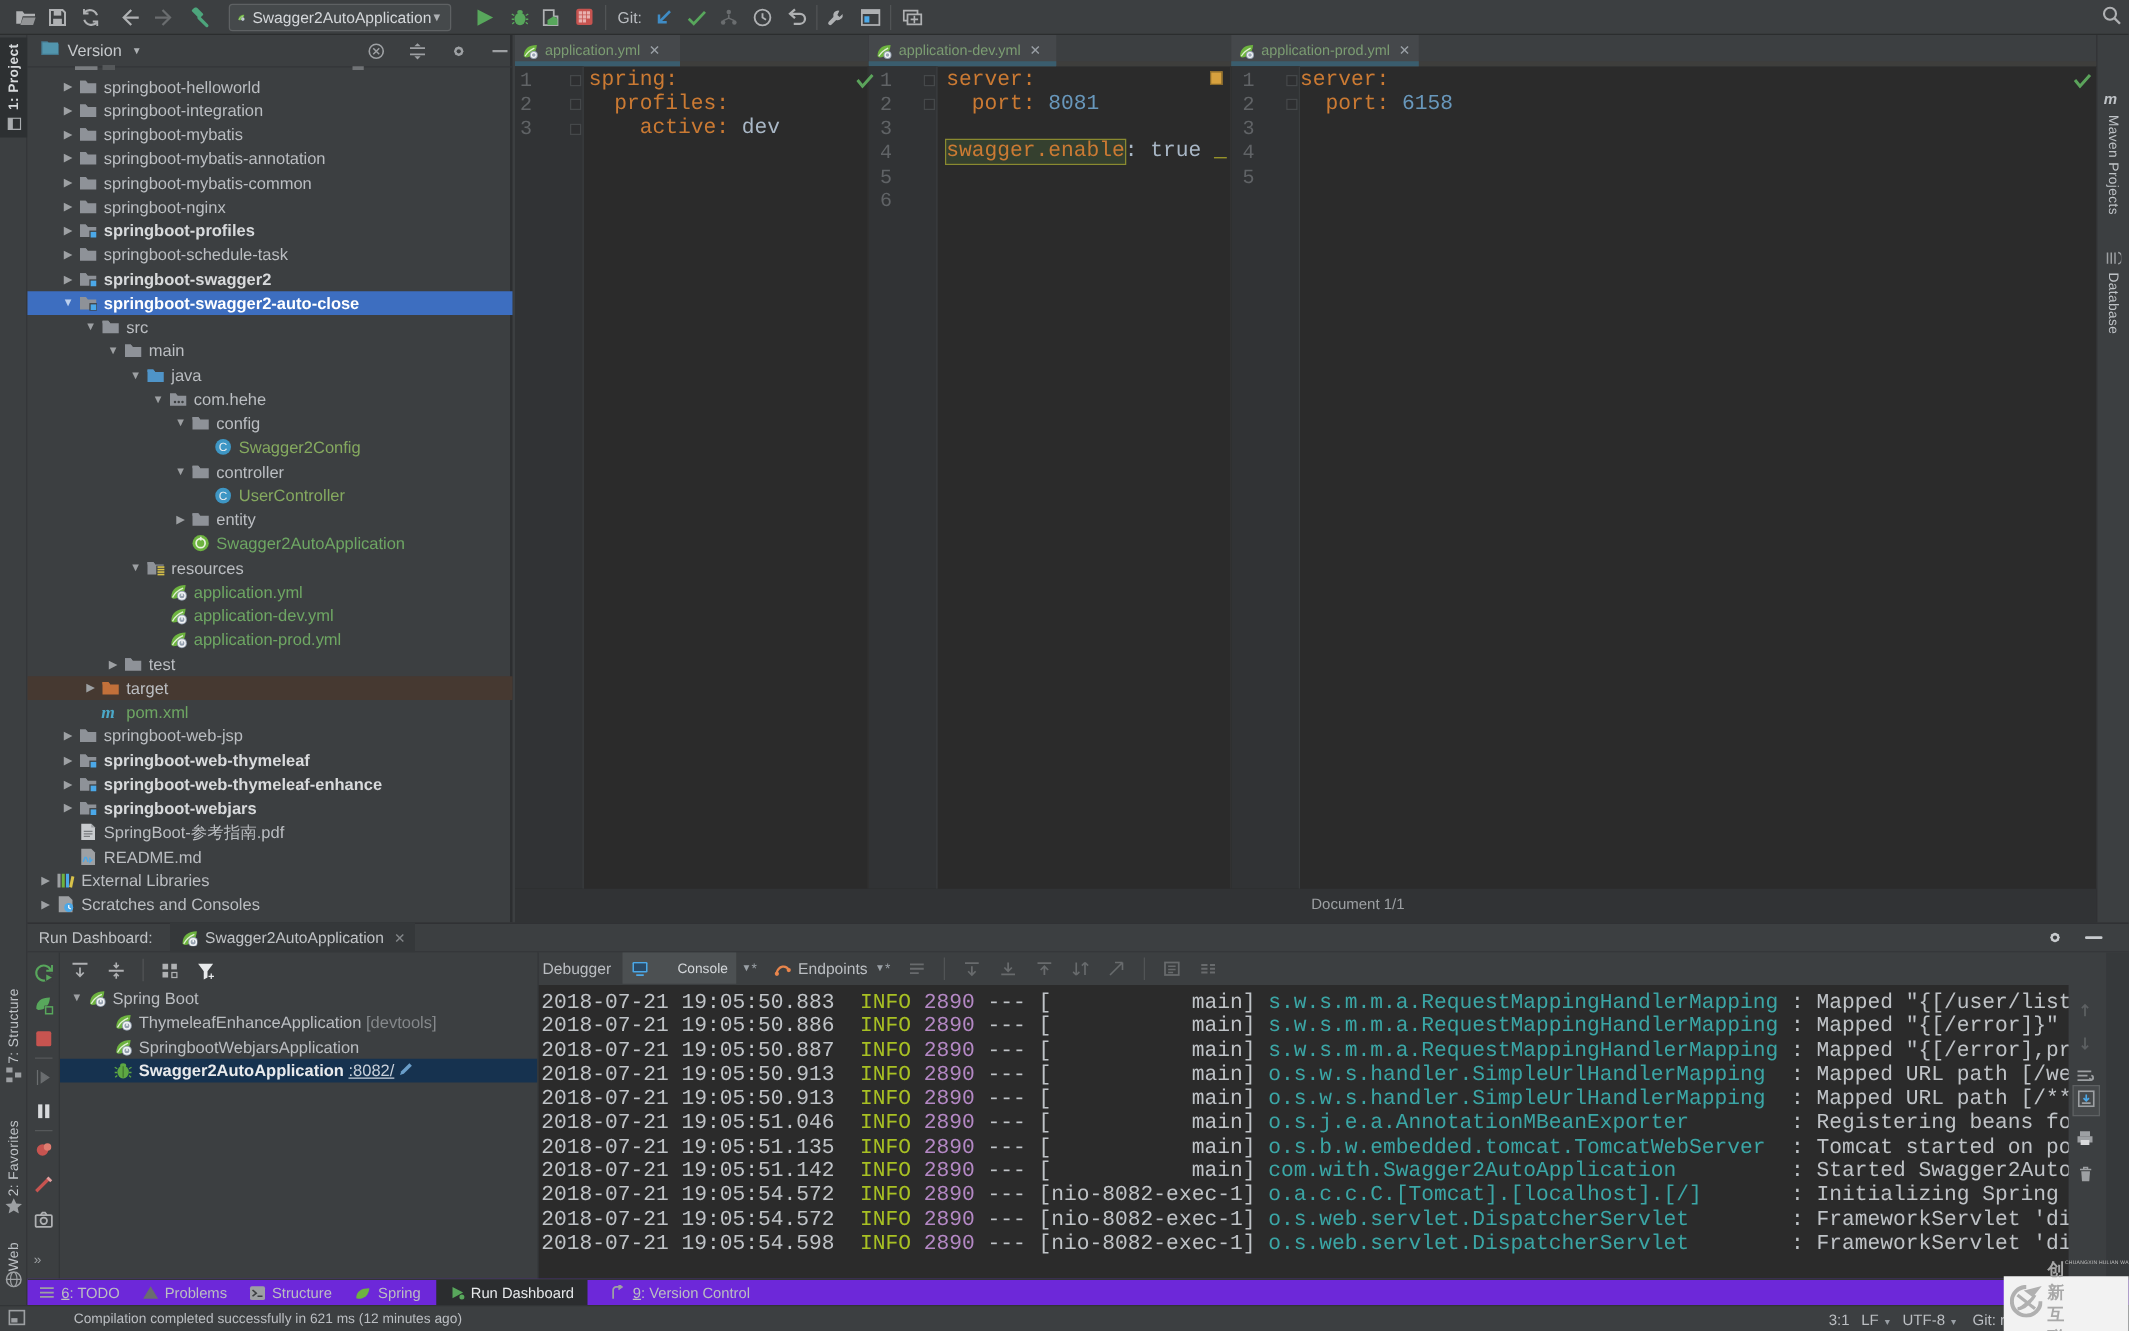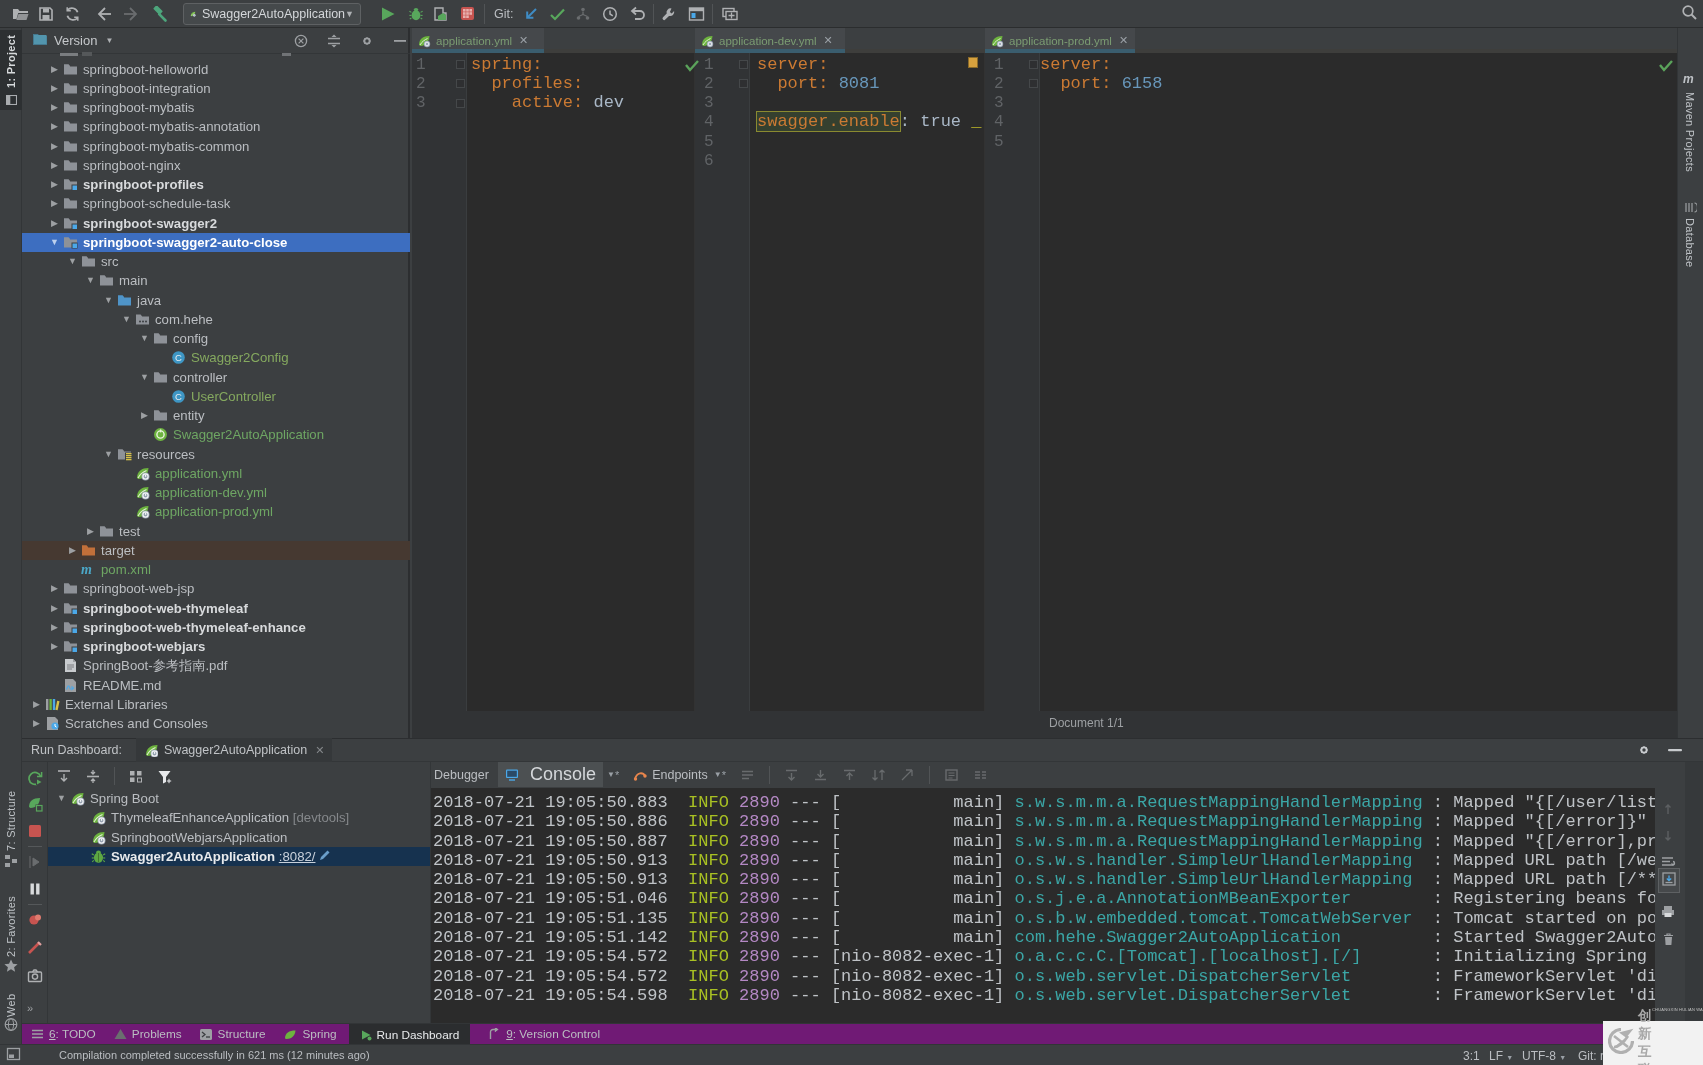--- a/index.html
+++ b/index.html
@@ -746,21 +746,21 @@
 </div>
 <div class="abs" style="left:430px;top:762px;width:1273px;height:261px;background:#3c3f41;border-left:1px solid #333638">
 <div class="abs" style="left:0;top:0;width:1247px;height:25px;display:flex;align-items:center">
 <span style="font-size:12.5px;color:#bbbec2;margin-left:3px">Debugger</span>
 <span style="display:flex;align-items:center;height:25px;background:#4c5052;margin-left:9px;padding:0 7px">
         <svg width="14" height="13" viewBox="0 0 14 13">
           <rect x="1" y="1.5" width="12" height="8.5" rx="1" fill="#4BA8E8"></rect>
           <rect x="2.2" y="2.7" width="9.6" height="6.1" fill="#2b4a66"></rect>
           <path d="M4 12h6" stroke="#4BA8E8" stroke-width="1.4"></path>
         </svg>
-        <span style="font-size:18px;color:#d4d7da;margin-left:11px">Console</span>
+        <span style="font-size:11px;color:#d4d7da;margin-left:23px">Console</span>
       </span>
 <span style="color:#9aa0a6;font-size:8px;margin-left:4px">▼</span>
       <span style="color:#9aa0a6;font-size:11px">*</span>
 <span style="display:flex;align-items:center;margin-left:14px">
         <svg width="14" height="13" viewBox="0 0 14 13">
           <path d="M2 11 C4 4 10 4 12 8" fill="none" stroke="#E8854C" stroke-width="1.8"></path>
           <circle cx="2.5" cy="11" r="1.7" fill="#E8854C"></circle>
           <circle cx="12" cy="8" r="1.7" fill="#E8854C"></circle>
         </svg>
         <span style="font-size:12.5px;color:#bbbec2;margin-left:5px">Endpoints</span>
@@ -801,21 +801,21 @@
       </span>
 </div>
 <div class="abs mono" style="left:0;top:26px;width:1224px;height:235px;background:#2b2b2b;overflow:hidden;padding:5px 0 0 2px">
 <div class="cline"><span class="cg">2018-07-21 19:05:50.883</span><span class="cg">  </span><span class="ci">INFO</span><span class="cg"> </span><span class="cp">2890</span><span class="cg"> --- [           main] </span><span class="ct">s.w.s.m.m.a.RequestMappingHandlerMapping</span><span class="cg"> : Mapped "{[/user/list],methods=[GET]}" onto public java.lang.Obj</span></div>
 <div class="cline"><span class="cg">2018-07-21 19:05:50.886</span><span class="cg">  </span><span class="ci">INFO</span><span class="cg"> </span><span class="cp">2890</span><span class="cg"> --- [           main] </span><span class="ct">s.w.s.m.m.a.RequestMappingHandlerMapping</span><span class="cg"> : Mapped "{[/error]}" onto public org.springframework.http.Respon</span></div>
 <div class="cline"><span class="cg">2018-07-21 19:05:50.887</span><span class="cg">  </span><span class="ci">INFO</span><span class="cg"> </span><span class="cp">2890</span><span class="cg"> --- [           main] </span><span class="ct">s.w.s.m.m.a.RequestMappingHandlerMapping</span><span class="cg"> : Mapped "{[/error],produces=[text/html]}" onto public org.spring</span></div>
 <div class="cline"><span class="cg">2018-07-21 19:05:50.913</span><span class="cg">  </span><span class="ci">INFO</span><span class="cg"> </span><span class="cp">2890</span><span class="cg"> --- [           main] </span><span class="ct">o.s.w.s.handler.SimpleUrlHandlerMapping </span><span class="cg"> : Mapped URL path [/webjars/**] onto handler of type [class org.s</span></div>
 <div class="cline"><span class="cg">2018-07-21 19:05:50.913</span><span class="cg">  </span><span class="ci">INFO</span><span class="cg"> </span><span class="cp">2890</span><span class="cg"> --- [           main] </span><span class="ct">o.s.w.s.handler.SimpleUrlHandlerMapping </span><span class="cg"> : Mapped URL path [/**] onto handler of type [class org.springfra</span></div>
 <div class="cline"><span class="cg">2018-07-21 19:05:51.046</span><span class="cg">  </span><span class="ci">INFO</span><span class="cg"> </span><span class="cp">2890</span><span class="cg"> --- [           main] </span><span class="ct">o.s.j.e.a.AnnotationMBeanExporter       </span><span class="cg"> : Registering beans for JMX exposure on startup</span></div>
 <div class="cline"><span class="cg">2018-07-21 19:05:51.135</span><span class="cg">  </span><span class="ci">INFO</span><span class="cg"> </span><span class="cp">2890</span><span class="cg"> --- [           main] </span><span class="ct">o.s.b.w.embedded.tomcat.TomcatWebServer </span><span class="cg"> : Tomcat started on port(s): 8082 (http) with context path ''</span></div>
-<div class="cline"><span class="cg">2018-07-21 19:05:51.142</span><span class="cg">  </span><span class="ci">INFO</span><span class="cg"> </span><span class="cp">2890</span><span class="cg"> --- [           main] </span><span class="ct">com.hehe.Swagger2AutoApplication        </span><span class="cg"> : Started Swagger2AutoApplication in 3.573 seconds (JVM running f</span></div>
+<div class="cline"><span class="cg">2018-07-21 19:05:51.142</span><span class="cg">  </span><span class="ci">INFO</span><span class="cg"> </span><span class="cp">2890</span><span class="cg"> --- [           main] </span><span class="ct">com.with.Swagger2AutoApplication        </span><span class="cg"> : Started Swagger2AutoApplication in 3.573 seconds (JVM running f</span></div>
 <div class="cline"><span class="cg">2018-07-21 19:05:54.572</span><span class="cg">  </span><span class="ci">INFO</span><span class="cg"> </span><span class="cp">2890</span><span class="cg"> --- [nio-8082-exec-1] </span><span class="ct">o.a.c.c.C.[Tomcat].[localhost].[/]      </span><span class="cg"> : Initializing Spring FrameworkServlet 'dispatcherServlet'</span></div>
 <div class="cline"><span class="cg">2018-07-21 19:05:54.572</span><span class="cg">  </span><span class="ci">INFO</span><span class="cg"> </span><span class="cp">2890</span><span class="cg"> --- [nio-8082-exec-1] </span><span class="ct">o.s.web.servlet.DispatcherServlet       </span><span class="cg"> : FrameworkServlet 'dispatcherServlet': initialization started</span></div>
 <div class="cline"><span class="cg">2018-07-21 19:05:54.598</span><span class="cg">  </span><span class="ci">INFO</span><span class="cg"> </span><span class="cp">2890</span><span class="cg"> --- [nio-8082-exec-1] </span><span class="ct">o.s.web.servlet.DispatcherServlet       </span><span class="cg"> : FrameworkServlet 'dispatcherServlet': initialization completed</span></div>
 </div>
 <div class="abs" style="left:1224px;top:26px;width:30px;height:235px;background:#3c3f41">
 <div class="abs" style="left:6px;top:14px"><svg width="14" height="13" viewBox="0 0 14 13">
           <path d="M7 11V2M4.5 4.5 7 2l2.5 2.5" fill="none" stroke="#5d6062" stroke-width="1.4"></path>
         </svg></div>
 <div class="abs" style="left:6px;top:40px"><svg width="14" height="13" viewBox="0 0 14 13">
           <path d="M7 2v9M4.5 8.5 7 11l2.5-2.5" fill="none" stroke="#5d6062" stroke-width="1.4"></path>
@@ -836,21 +836,21 @@
           <rect x="1" y="5" width="12" height="5" fill="#9da0a3"></rect>
           <rect x="3.5" y="8" width="7" height="4" fill="#d8dadc"></rect>
         </svg></div>
 <div class="abs" style="left:7px;top:144px"><svg width="13" height="14" viewBox="0 0 13 14">
           <path d="M2 3.5h9M5 3.5V2h3v1.5" stroke="#9da0a3" stroke-width="1.2" fill="none"></path>
           <path d="M3 5h7l-0.6 8H3.6z" fill="#9da0a3"></path>
         </svg></div>
 </div>
 <div class="abs" style="left:1254px;top:0;width:19px;height:261px;background:#36393b"></div>
 </div>
-<div class="abs" style="left:22px;top:1023px;width:1681px;height:21px;background:#701a75;border-top:1px solid #323537;display:flex;">
+<div class="abs" style="left:22px;top:1023px;width:1681px;height:21px;background:#6d28d9;border-top:1px solid #323537;display:flex;align-items:center">
 <span class="bbi" style="margin-left:9px">
       <svg width="13" height="12" viewBox="0 0 13 12">
         <path d="M1 2.5h11M1 6h11M1 9.5h11" stroke="#9da0a3" stroke-width="1.4"></path>
       </svg>
       <span><u>6</u>: TODO</span>
     </span>
 <span class="bbi" style="margin-left:18px">
       <svg width="13" height="12" viewBox="0 0 13 12">
         <path d="M6.5 1 12.5 11H0.5z" fill="#6a6d6f"></path>
       </svg>

